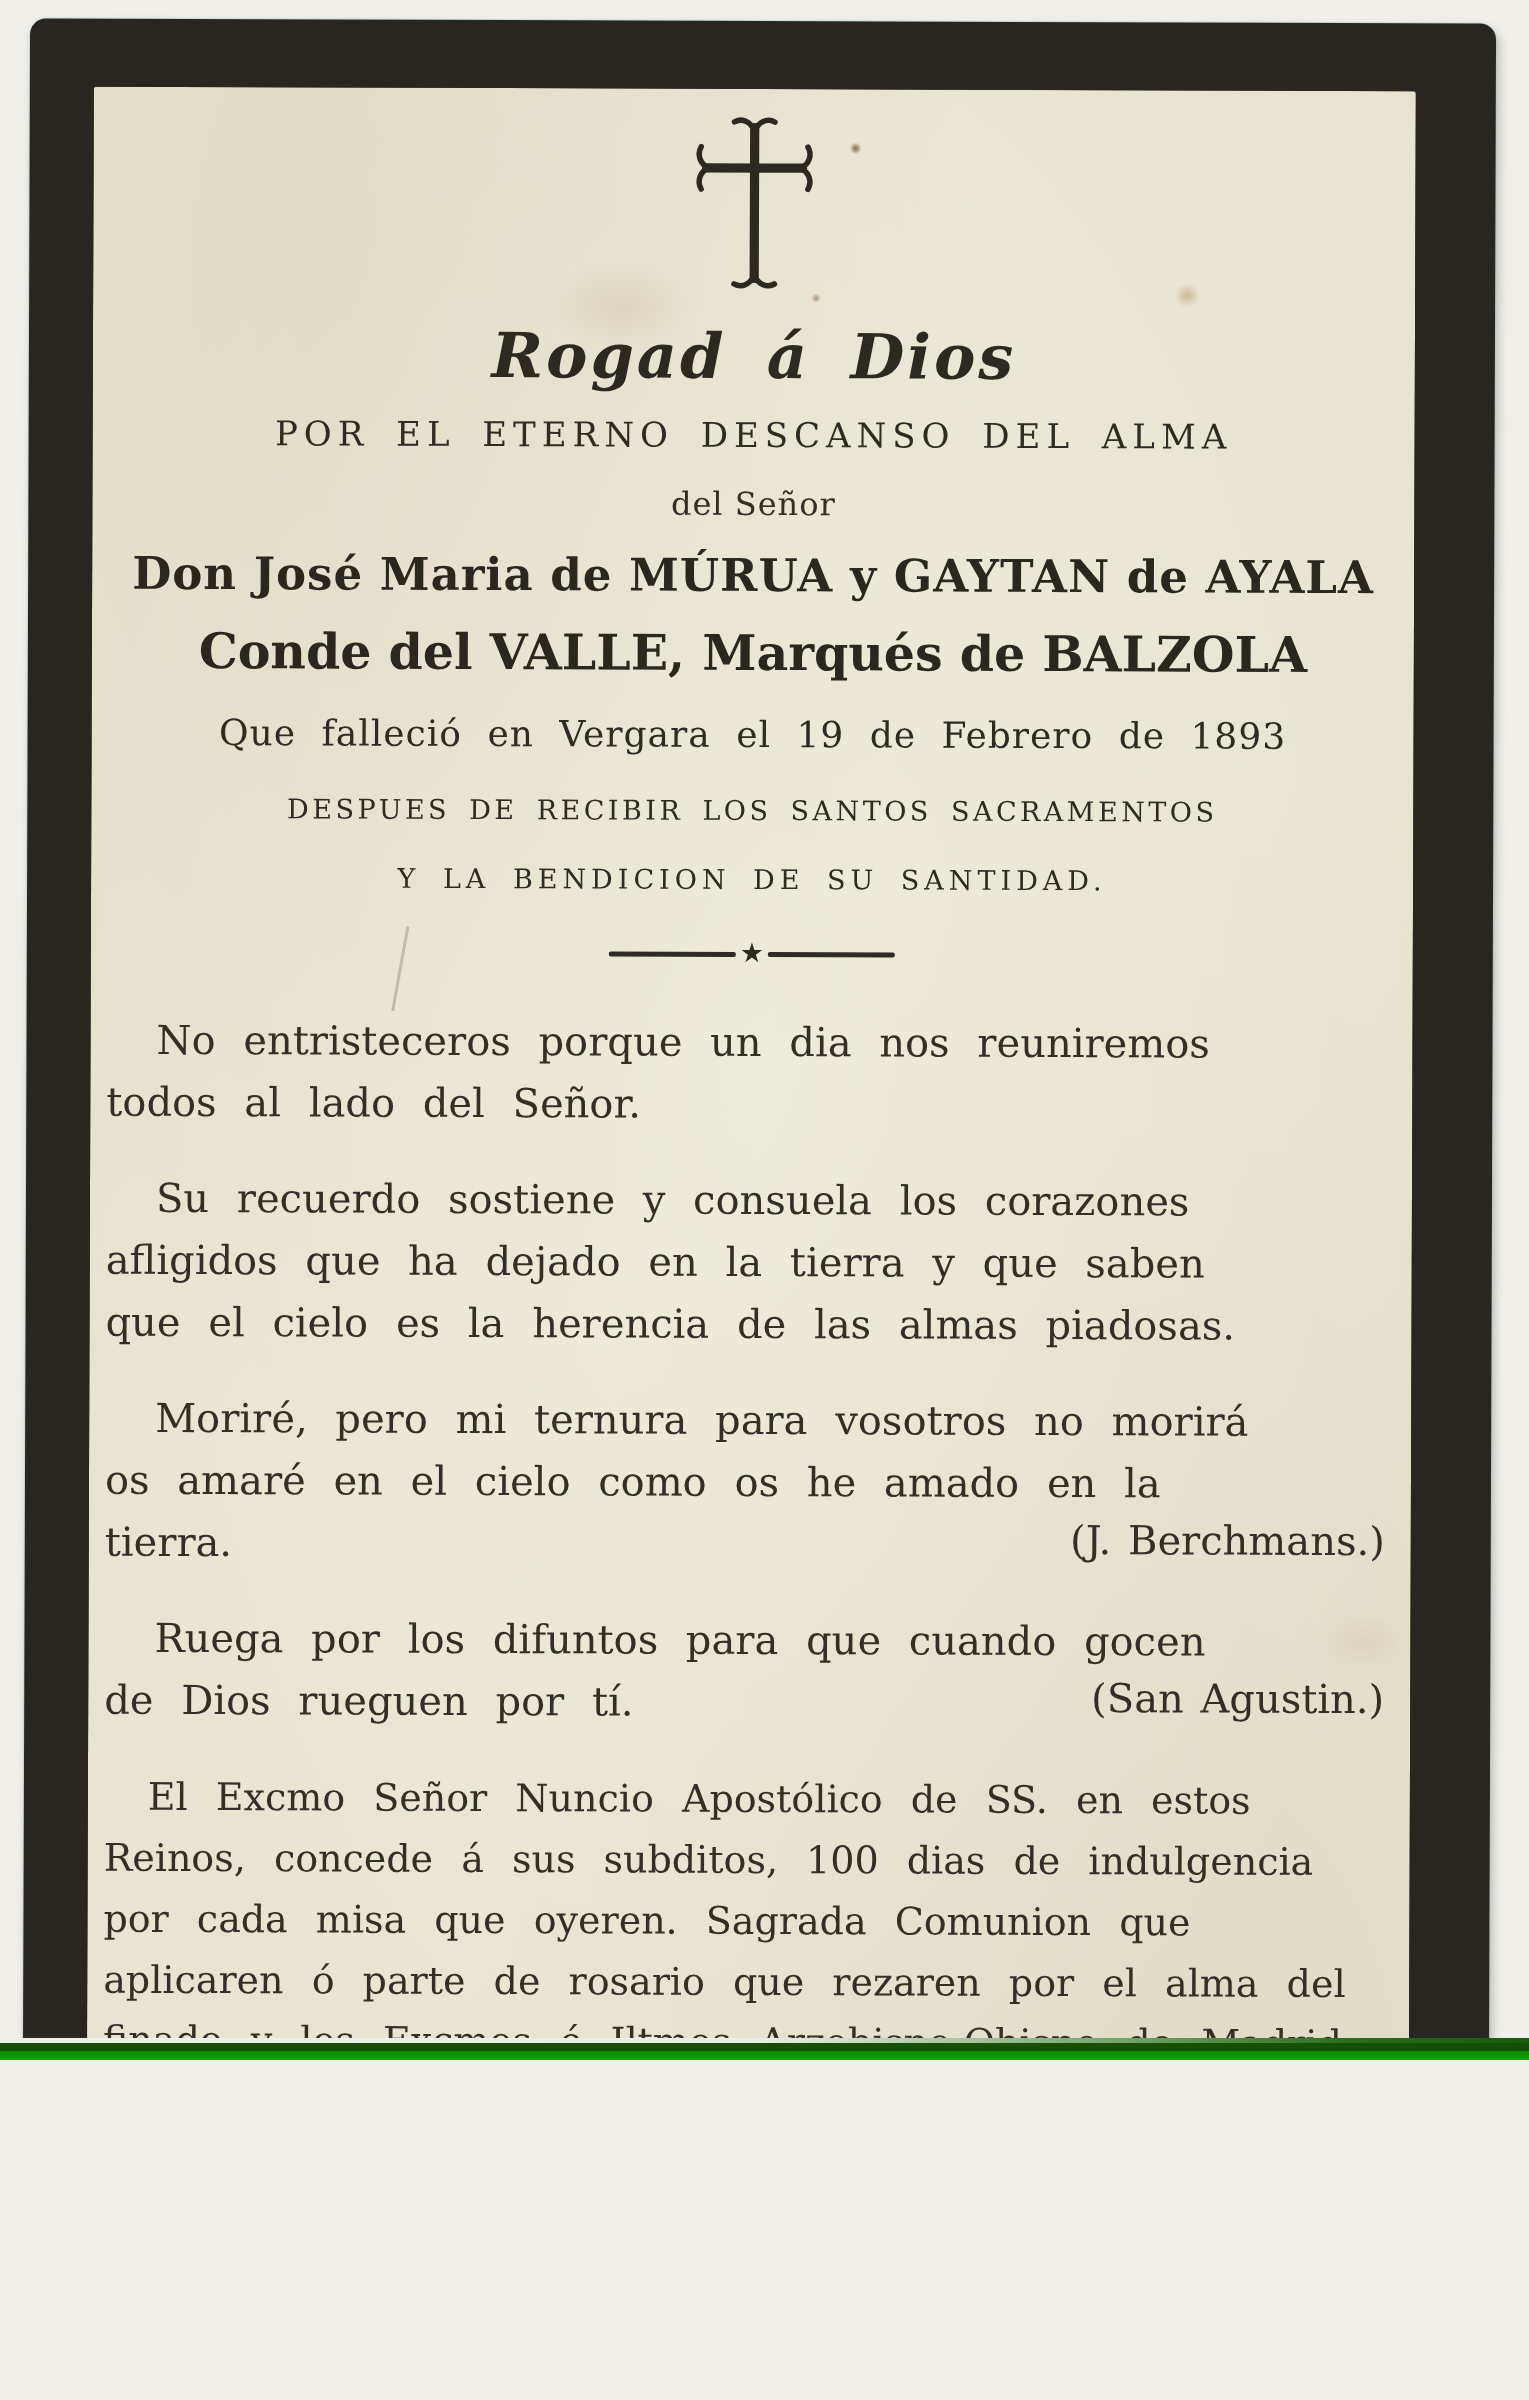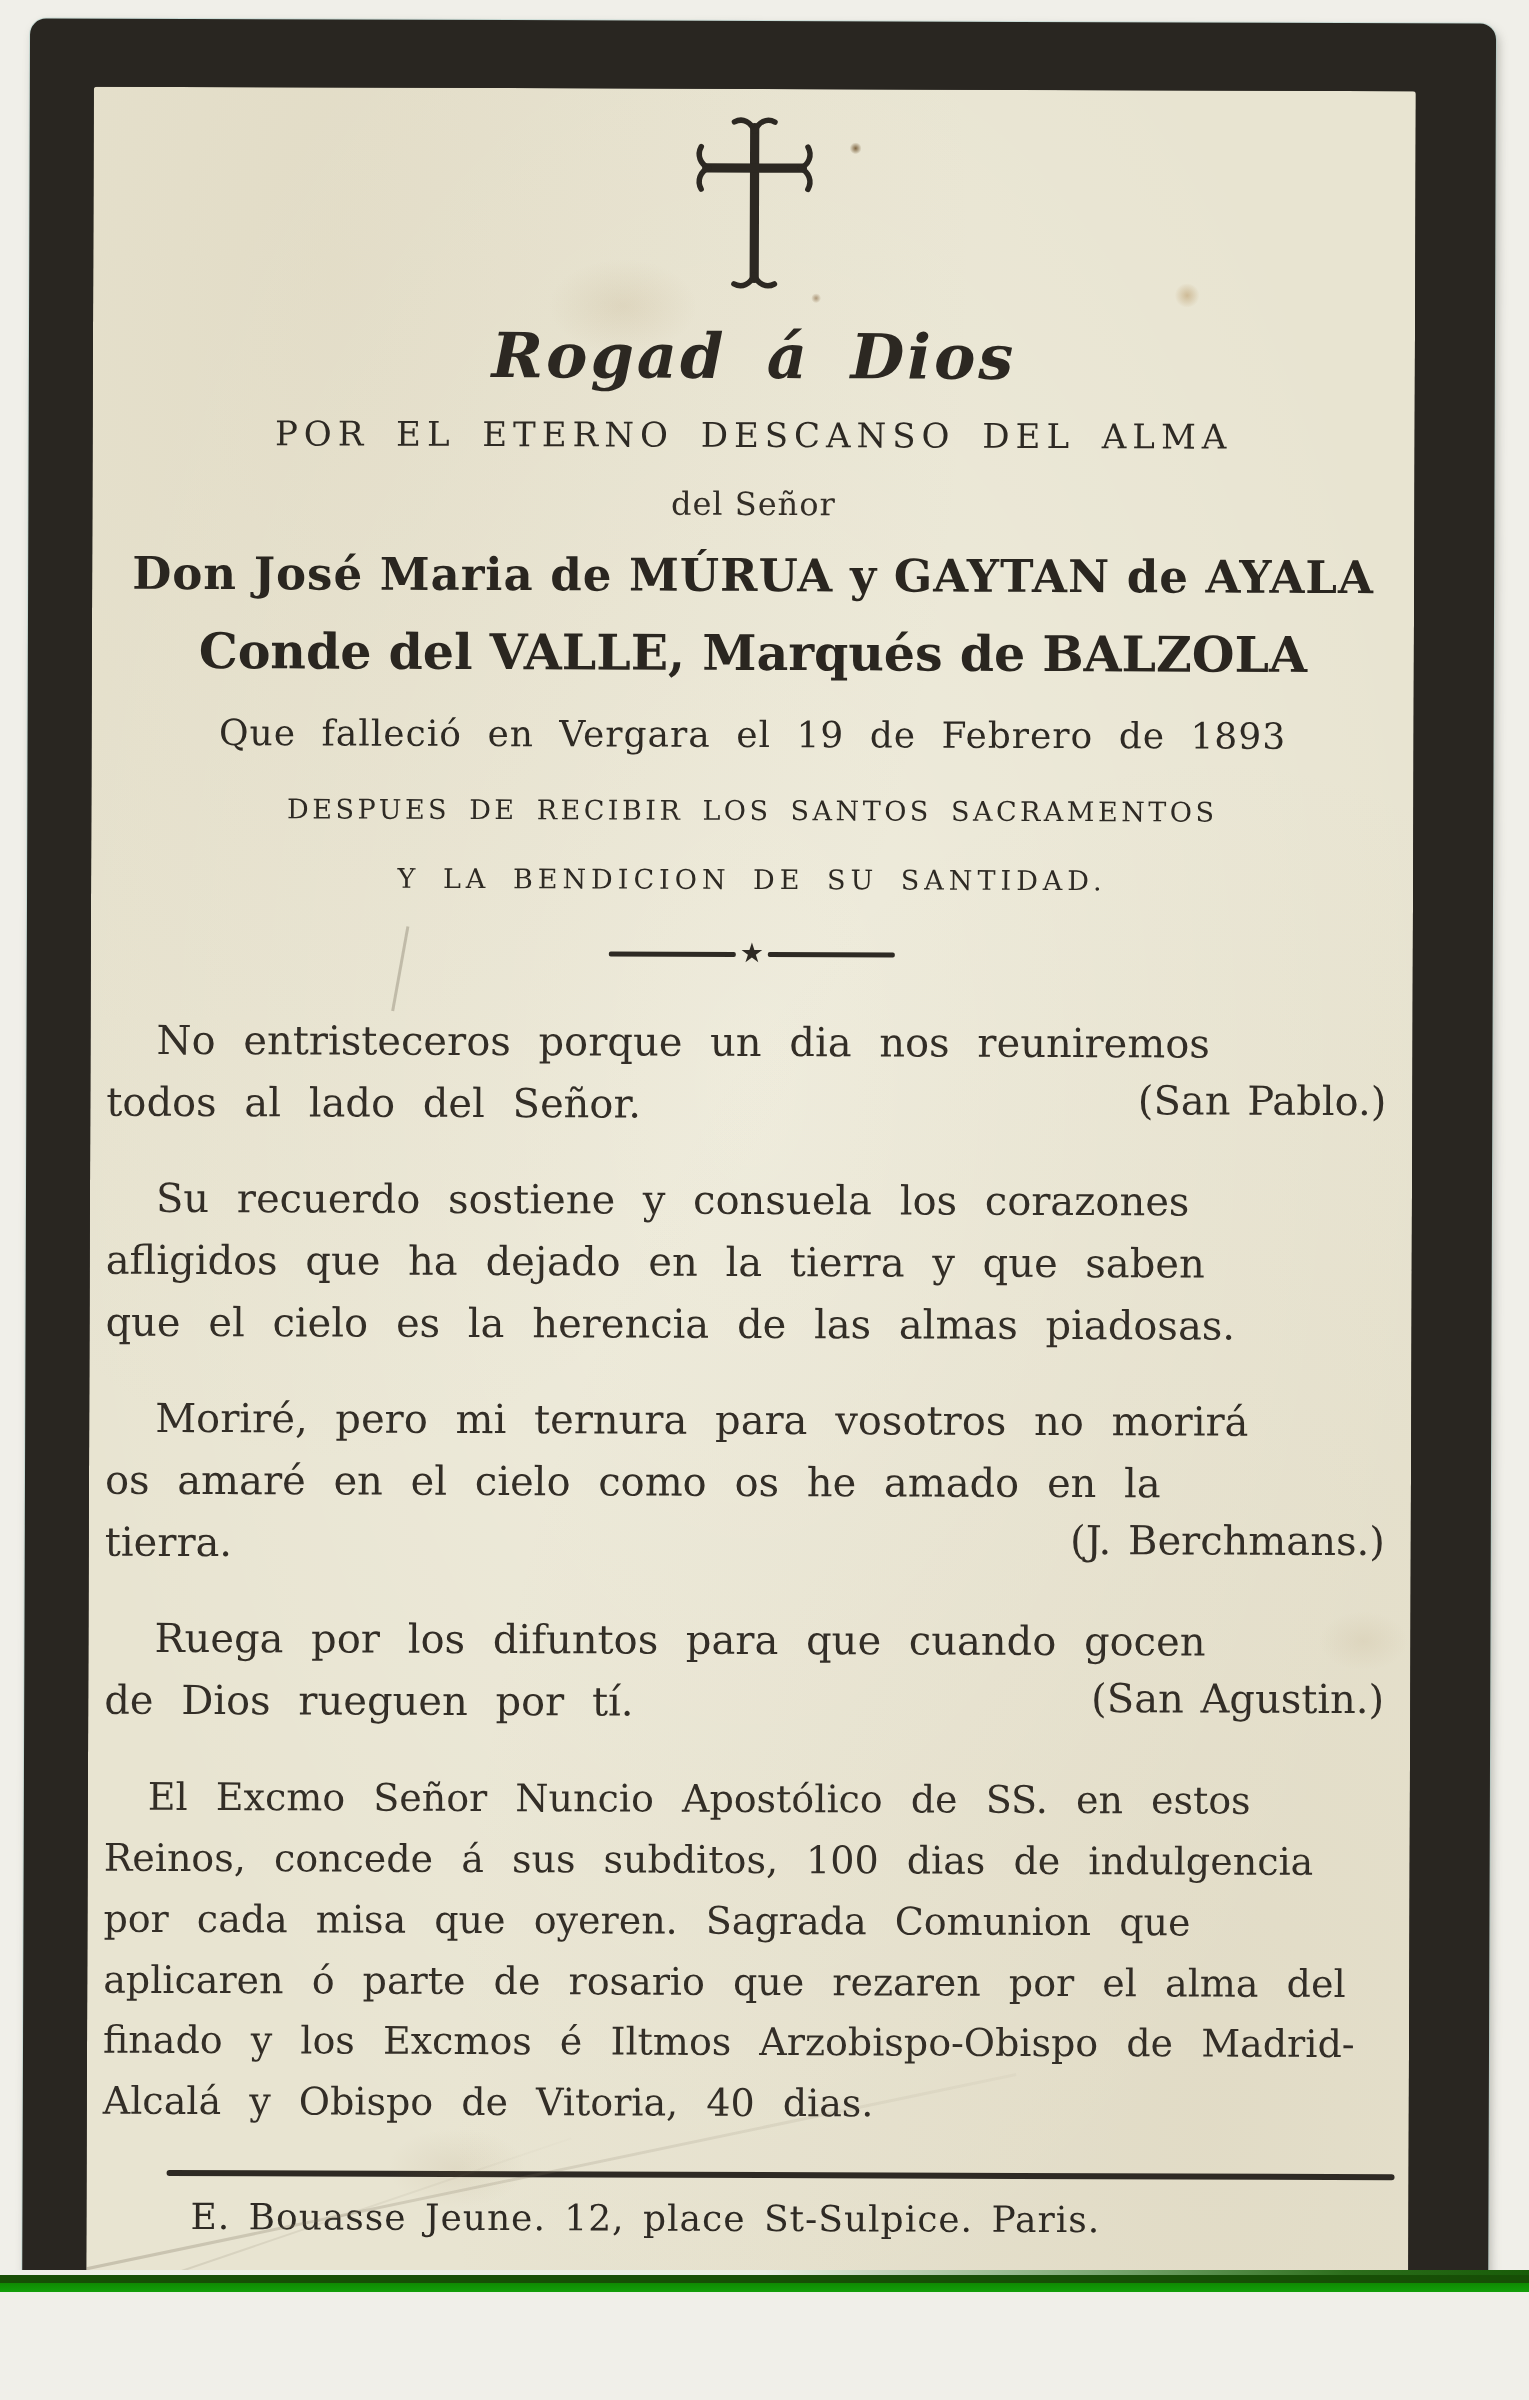--- a/index.html
+++ b/index.html
@@ -1,19 +1,19 @@
 <!DOCTYPE html>
 <html><head>
 <meta charset="utf-8">
 <style>
   * { box-sizing: border-box; margin: 0; padding: 0; }
   html, body { width: 1529px; height: 2400px; }
   body { background: #f0efe9; font-family: "DejaVu Serif", "Liberation Serif", serif; }
 
-  .scan { position: relative; width: 1529px; height: 2292px; background: #f0efe9; overflow: hidden; }
+  .scan { position: relative; width: 1529px; height: 2060px; background: #f0efe9; overflow: hidden; }
 
   .card {
     position: absolute; left: 26px; top: 21px; width: 1466px; height: 2342px;
     background: #292621; border-radius: 16px;
     transform: rotate(0.2deg);
     box-shadow: 0 0 0 1px rgba(150,200,195,0.35), 3px 5px 10px rgba(120,120,110,0.45);
   }
   .card-crease {
     position: absolute; left: -30px; top: 2180px; width: 420px; height: 3px;
     background: linear-gradient(to right, rgba(210,205,190,0.0), rgba(210,205,190,0.22), rgba(210,205,190,0.0));
@@ -150,21 +150,21 @@
 
       <div class="caps-small s2">Y LA BENDICION DE SU SANTIDAD.</div>
 
       <div class="divider">
           <span class="dline"></span>
           <span class="dstar">★</span>
           <span class="dline"></span>
         </div>
 
       <div class="quote q1"><span>No entristeceros porque un dia nos reuniremos
-todos al lado del Señor.</span><span class="attrib">(San Pablo.)</span></div>
+todos al lado del Señor.</span></div>
 
       <div class="quote q2"><span>Su recuerdo sostiene y consuela los corazones
 afligidos que ha dejado en la tierra y que saben
 que el cielo es la herencia de las almas piadosas.</span></div>
 
       <div class="quote q3"><span>Moriré, pero mi ternura para vosotros no morirá
 os amaré en el cielo como os he amado en la
 tierra.</span><span class="attrib">(J. Berchmans.)</span></div>
 
       <div class="quote q4"><span>Ruega por los difuntos para que cuando gocen

